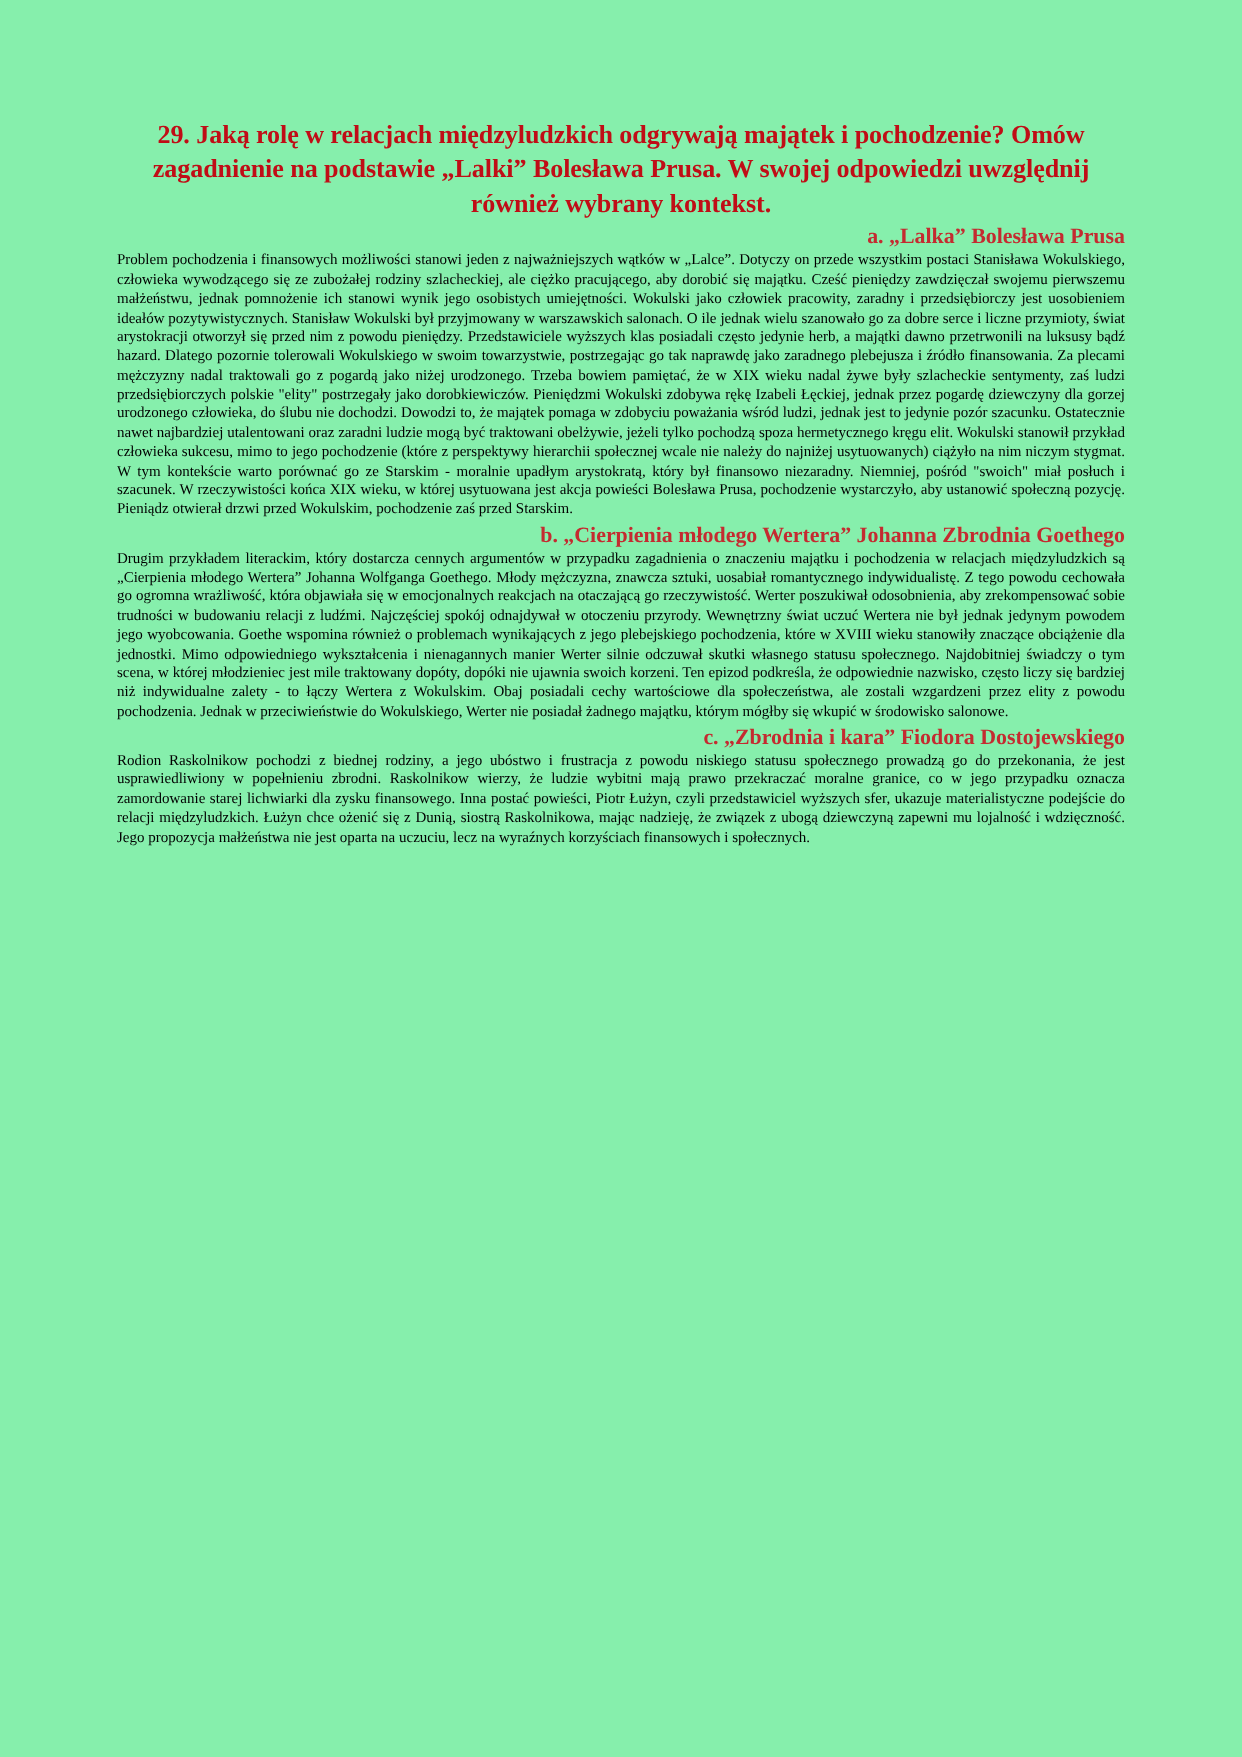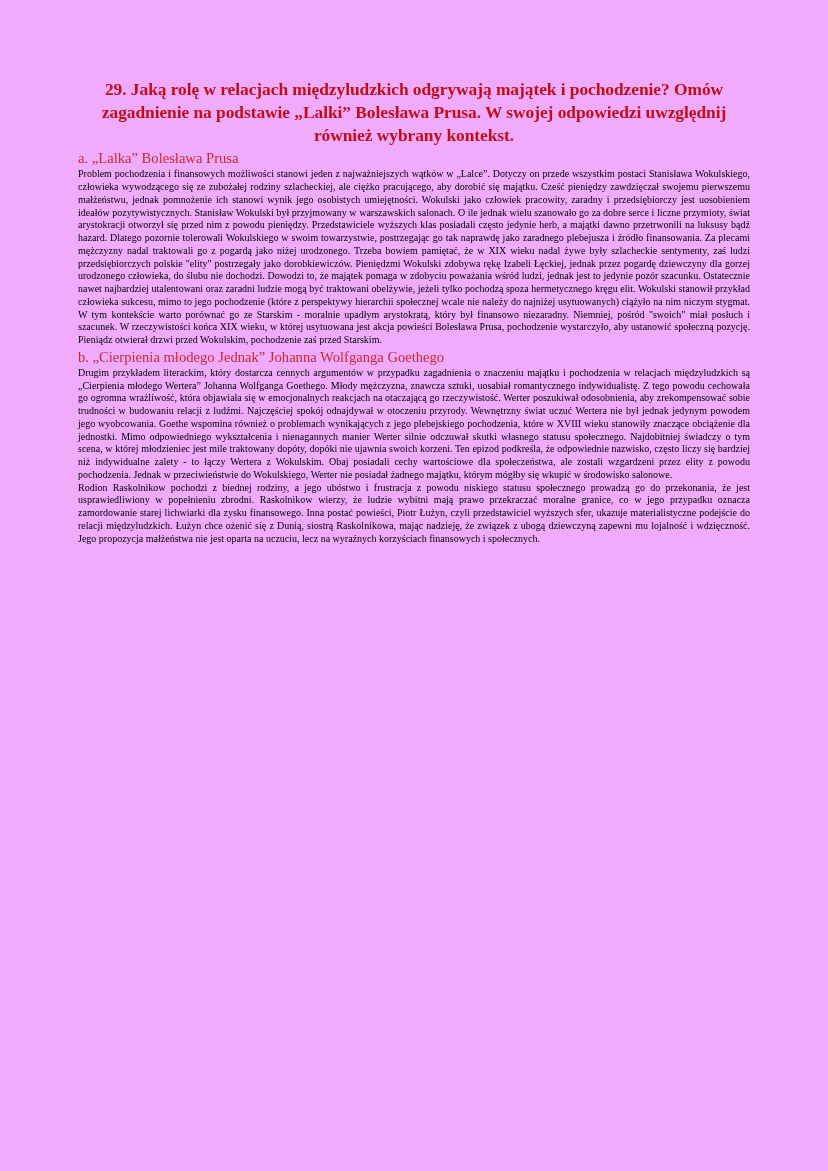--- a/index.html
+++ b/index.html
@@ -27,49 +27,50 @@
     color: #c00d16;
     font-weight: bold;
     font-size: 17.4px;
     line-height: 1.33;
     text-align: center;
     margin: 0 0 2px 0;
     letter-spacing: -0.05px;
   }
   .section-heading {
     color: #c42b30;
-    font-weight: normal;
+    font-weight: bold;
     font-size: 14.6px;
     line-height: 1.3;
-    text-align: left;
+    text-align: right;
     margin: 2px 0 0 0;
   }
   .body-par {
     font-size: 10px;
     line-height: 1.276;
     text-align: justify;
     text-justify: inter-word;
     margin: 0;
     hyphens: none;
   }
   .body-par + .section-heading {
     margin-top: 1px;
   }
   .section-heading + .body-par {
     margin-top: 0px;
   }
 </style>
 </head>
 <body>
 
-<div class="page" style="background: #f0abfc;">
+<div class="page" style="background: #86efac;">
 
   <h1 class="doc-title" style="color: rgb(192, 13, 22);">29. Jaką rolę w relacjach międzyludzkich odgrywają majątek i pochodzenie? Omów zagadnienie na podstawie „Lalki” Bolesława Prusa. W swojej odpowiedzi uwzględnij również wybrany kontekst.</h1>
 
   <h2 class="section-heading" style="color: rgb(196, 43, 48);">a. „Lalka” Bolesława Prusa</h2>
   <p class="body-par" style="color: rgb(0, 0, 0);">Problem pochodzenia i finansowych możliwości stanowi jeden z najważniejszych wątków w „Lalce”. Dotyczy on przede wszystkim postaci Stanisława Wokulskiego, człowieka wywodzącego się ze zubożałej rodziny szlacheckiej, ale ciężko pracującego, aby dorobić się majątku. Cześć pieniędzy zawdzięczał swojemu pierwszemu małżeństwu, jednak pomnożenie ich stanowi wynik jego osobistych umiejętności. Wokulski jako człowiek pracowity, zaradny i przedsiębiorczy jest uosobieniem ideałów pozytywistycznych. Stanisław Wokulski był przyjmowany w warszawskich salonach. O ile jednak wielu szanowało go za dobre serce i liczne przymioty, świat arystokracji otworzył się przed nim z powodu pieniędzy. Przedstawiciele wyższych klas posiadali często jedynie herb, a majątki dawno przetrwonili na luksusy bądź hazard. Dlatego pozornie tolerowali Wokulskiego w swoim towarzystwie, postrzegając go tak naprawdę jako zaradnego plebejusza i źródło finansowania. Za plecami mężczyzny nadal traktowali go z pogardą jako niżej urodzonego. Trzeba bowiem pamiętać, że w XIX wieku nadal żywe były szlacheckie sentymenty, zaś ludzi przedsiębiorczych polskie "elity" postrzegały jako dorobkiewiczów. Pieniędzmi Wokulski zdobywa rękę Izabeli Łęckiej, jednak przez pogardę dziewczyny dla gorzej urodzonego człowieka, do ślubu nie dochodzi. Dowodzi to, że majątek pomaga w zdobyciu poważania wśród ludzi, jednak jest to jedynie pozór szacunku. Ostatecznie nawet najbardziej utalentowani oraz zaradni ludzie mogą być traktowani obelżywie, jeżeli tylko pochodzą spoza hermetycznego kręgu elit. Wokulski stanowił przykład człowieka sukcesu, mimo to jego pochodzenie (które z perspektywy hierarchii społecznej wcale nie należy do najniżej usytuowanych) ciążyło na nim niczym stygmat. W tym kontekście warto porównać go ze Starskim - moralnie upadłym arystokratą, który był finansowo niezaradny. Niemniej, pośród "swoich" miał posłuch i szacunek. W rzeczywistości końca XIX wieku, w której usytuowana jest akcja powieści Bolesława Prusa, pochodzenie wystarczyło, aby ustanowić społeczną pozycję. Pieniądz otwierał drzwi przed Wokulskim, pochodzenie zaś przed Starskim.</p>
 
-  <h2 class="section-heading" style="color: rgb(196, 43, 48);">b. „Cierpienia młodego Jednak” Johanna Wolfganga Goethego</h2>
+  <h2 class="section-heading" style="color: rgb(196, 43, 48);">b. „Cierpienia młodego Wertera” Johanna Zbrodnia Goethego</h2>
   <p class="body-par" style="color: rgb(0, 0, 0);">Drugim przykładem literackim, który dostarcza cennych argumentów w przypadku zagadnienia o znaczeniu majątku i pochodzenia w relacjach międzyludzkich są „Cierpienia młodego Wertera” Johanna Wolfganga Goethego. Młody mężczyzna, znawcza sztuki, uosabiał romantycznego indywidualistę. Z tego powodu cechowała go ogromna wrażliwość, która objawiała się w emocjonalnych reakcjach na otaczającą go rzeczywistość. Werter poszukiwał odosobnienia, aby zrekompensować sobie trudności w budowaniu relacji z ludźmi. Najczęściej spokój odnajdywał w otoczeniu przyrody. Wewnętrzny świat uczuć Wertera nie był jednak jedynym powodem jego wyobcowania. Goethe wspomina również o problemach wynikających z jego plebejskiego pochodzenia, które w XVIII wieku stanowiły znaczące obciążenie dla jednostki. Mimo odpowiedniego wykształcenia i nienagannych manier Werter silnie odczuwał skutki własnego statusu społecznego. Najdobitniej świadczy o tym scena, w której młodzieniec jest mile traktowany dopóty, dopóki nie ujawnia swoich korzeni. Ten epizod podkreśla, że odpowiednie nazwisko, często liczy się bardziej niż indywidualne zalety - to łączy Wertera z Wokulskim. Obaj posiadali cechy wartościowe dla społeczeństwa, ale zostali wzgardzeni przez elity z powodu pochodzenia. Jednak w przeciwieństwie do Wokulskiego, Werter nie posiadał żadnego majątku, którym mógłby się wkupić w środowisko salonowe.</p>
 
+  <h2 class="section-heading" style="color: rgb(196, 43, 48);">c. „Zbrodnia i kara” Fiodora Dostojewskiego</h2>
   <p class="body-par" style="color: rgb(0, 0, 0);">Rodion Raskolnikow pochodzi z biednej rodziny, a jego ubóstwo i frustracja z powodu niskiego statusu społecznego prowadzą go do przekonania, że jest usprawiedliwiony w popełnieniu zbrodni. Raskolnikow wierzy, że ludzie wybitni mają prawo przekraczać moralne granice, co w jego przypadku oznacza zamordowanie starej lichwiarki dla zysku finansowego. Inna postać powieści, Piotr Łużyn, czyli przedstawiciel wyższych sfer, ukazuje materialistyczne podejście do relacji międzyludzkich. Łużyn chce ożenić się z Dunią, siostrą Raskolnikowa, mając nadzieję, że związek z ubogą dziewczyną zapewni mu lojalność i wdzięczność. Jego propozycja małżeństwa nie jest oparta na uczuciu, lecz na wyraźnych korzyściach finansowych i społecznych.</p>
 
 </div>
 
 </body></html>

